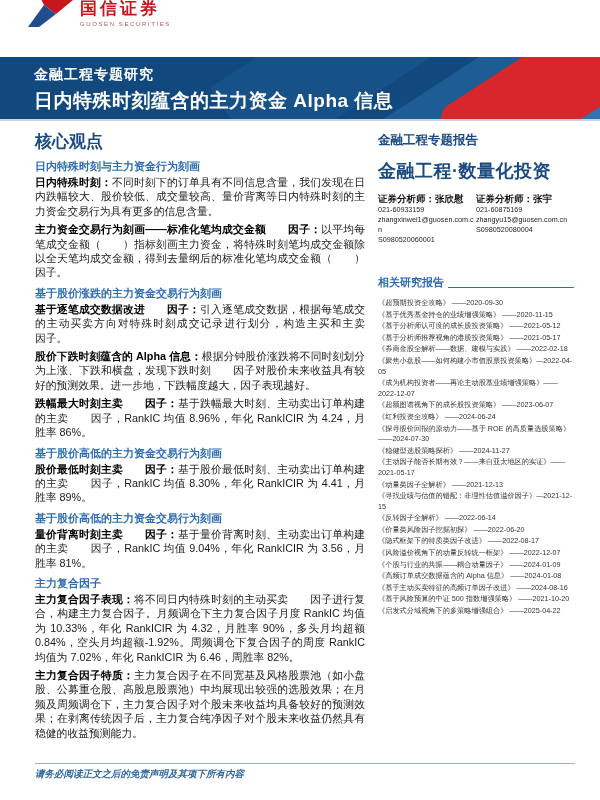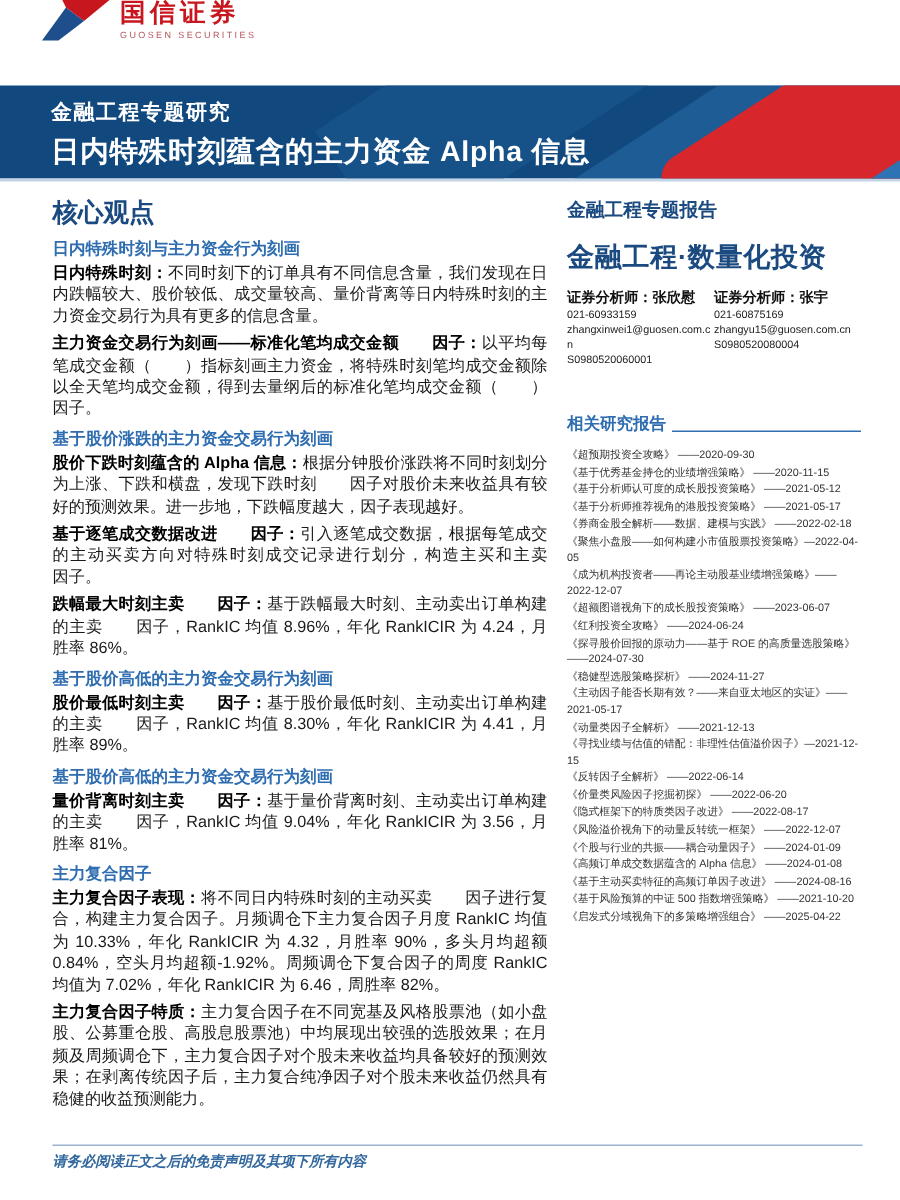--- a/index.html
+++ b/index.html
@@ -91,22 +91,22 @@
       <h1 class="core-title">核心观点</h1>
 
       <section>
         <h2 class="sec-heading">日内特殊时刻与主力资金行为刻画</h2>
         <p class="para"><b>日内特殊时刻：</b><span>不同时刻下的订单具有不同信息含量，我们发现在日内跌幅较大、股价较低、成交量较高、量价背离等日内特殊时刻的主力资金交易行为具有更多的信息含量。</span></p>
         <p class="para"><b>主力资金交易行为刻画——标准化笔均成交金额　　因子：</b><span>以平均每笔成交金额（　　）指标刻画主力资金，将特殊时刻笔均成交金额除以全天笔均成交金额，得到去量纲后的标准化笔均成交金额（　　）因子。</span></p>
       </section>
 
       <section>
         <h2 class="sec-heading">基于股价涨跌的主力资金交易行为刻画</h2>
+        <p class="para"><b>基于逐笔成交数据改进　　因子：</b><span>引入逐笔成交数据，根据每笔成交的主动买卖方向对特殊时刻成交记录进行划分，构造主买和主卖　　因子。</span></p>
         <p class="para"><b>股价下跌时刻蕴含的 Alpha 信息：</b><span>根据分钟股价涨跌将不同时刻划分为上涨、下跌和横盘，发现下跌时刻　　因子对股价未来收益具有较好的预测效果。进一步地，下跌幅度越大，因子表现越好。</span></p>
-        <p class="para"><b>基于逐笔成交数据改进　　因子：</b><span>引入逐笔成交数据，根据每笔成交的主动买卖方向对特殊时刻成交记录进行划分，构造主买和主卖　　因子。</span></p>
         <p class="para"><b>跌幅最大时刻主卖　　因子：</b><span>基于跌幅最大时刻、主动卖出订单构建的主卖　　因子，RankIC 均值 8.96%，年化 RankICIR 为 4.24，月胜率 86%。</span></p>
       </section>
 
       <section>
         <h2 class="sec-heading">基于股价高低的主力资金交易行为刻画</h2>
         <p class="para"><b>股价最低时刻主卖　　因子：</b><span>基于股价最低时刻、主动卖出订单构建的主卖　　因子，RankIC 均值 8.30%，年化 RankICIR 为 4.41，月胜率 89%。</span></p>
       </section>
 
 
       <section>

